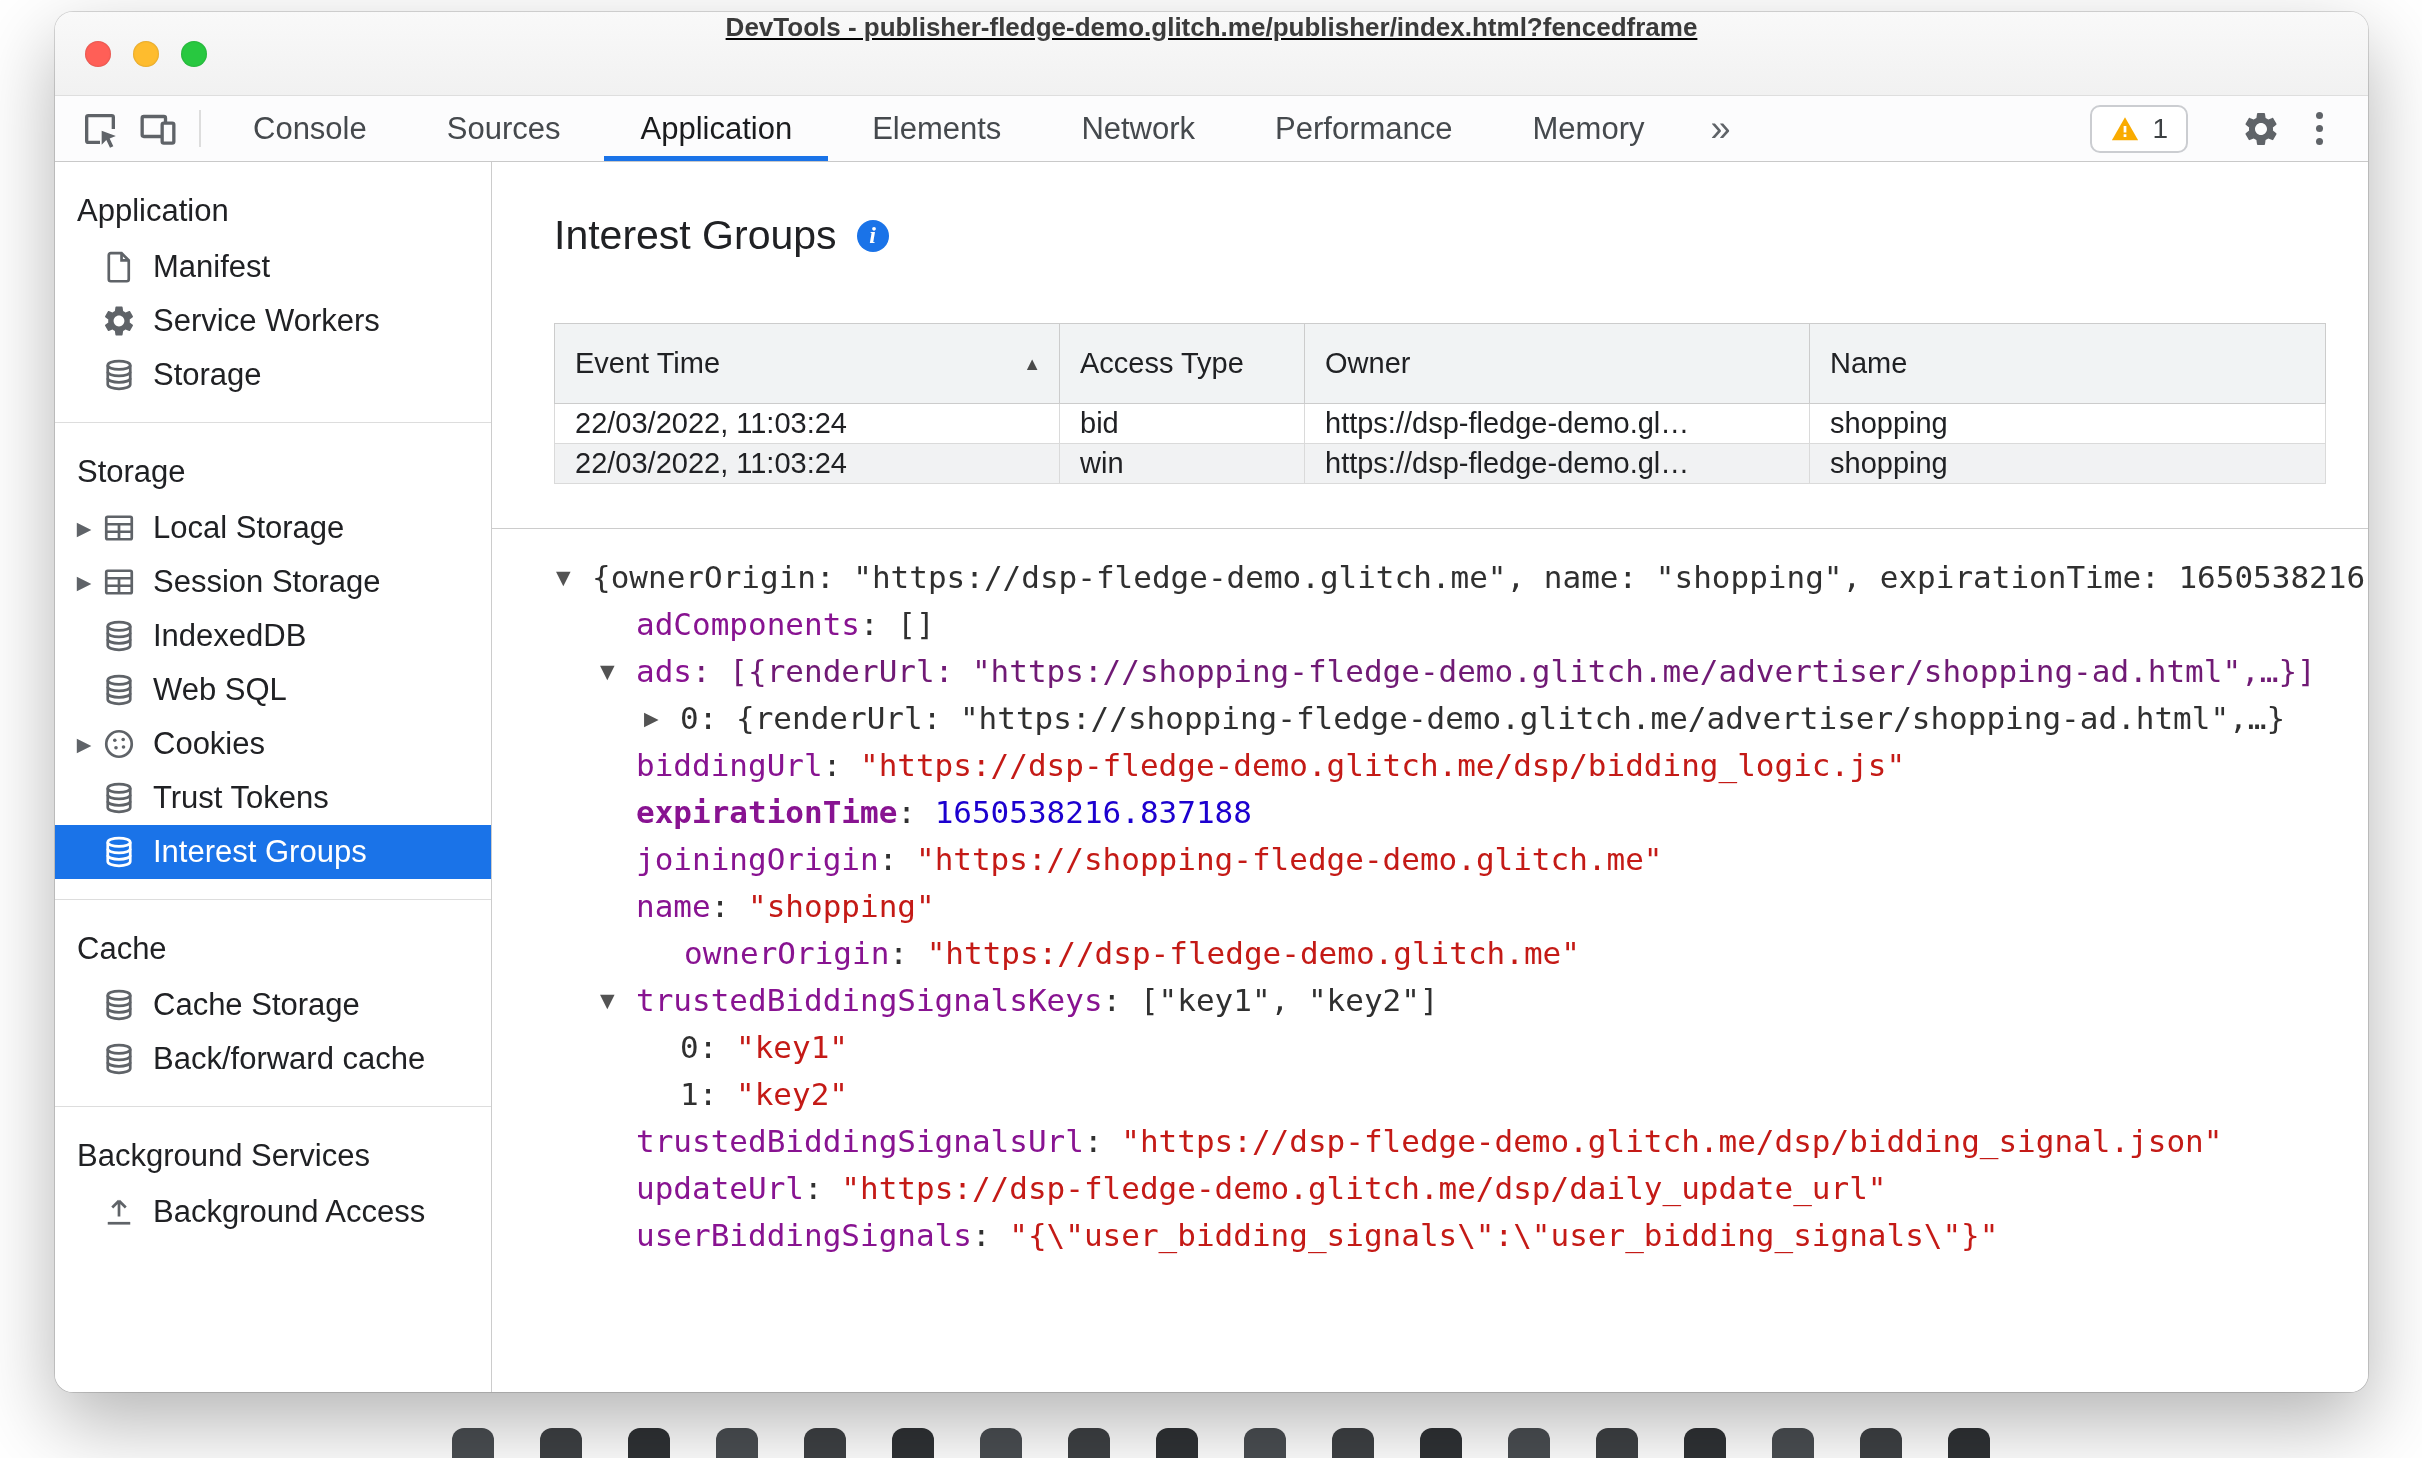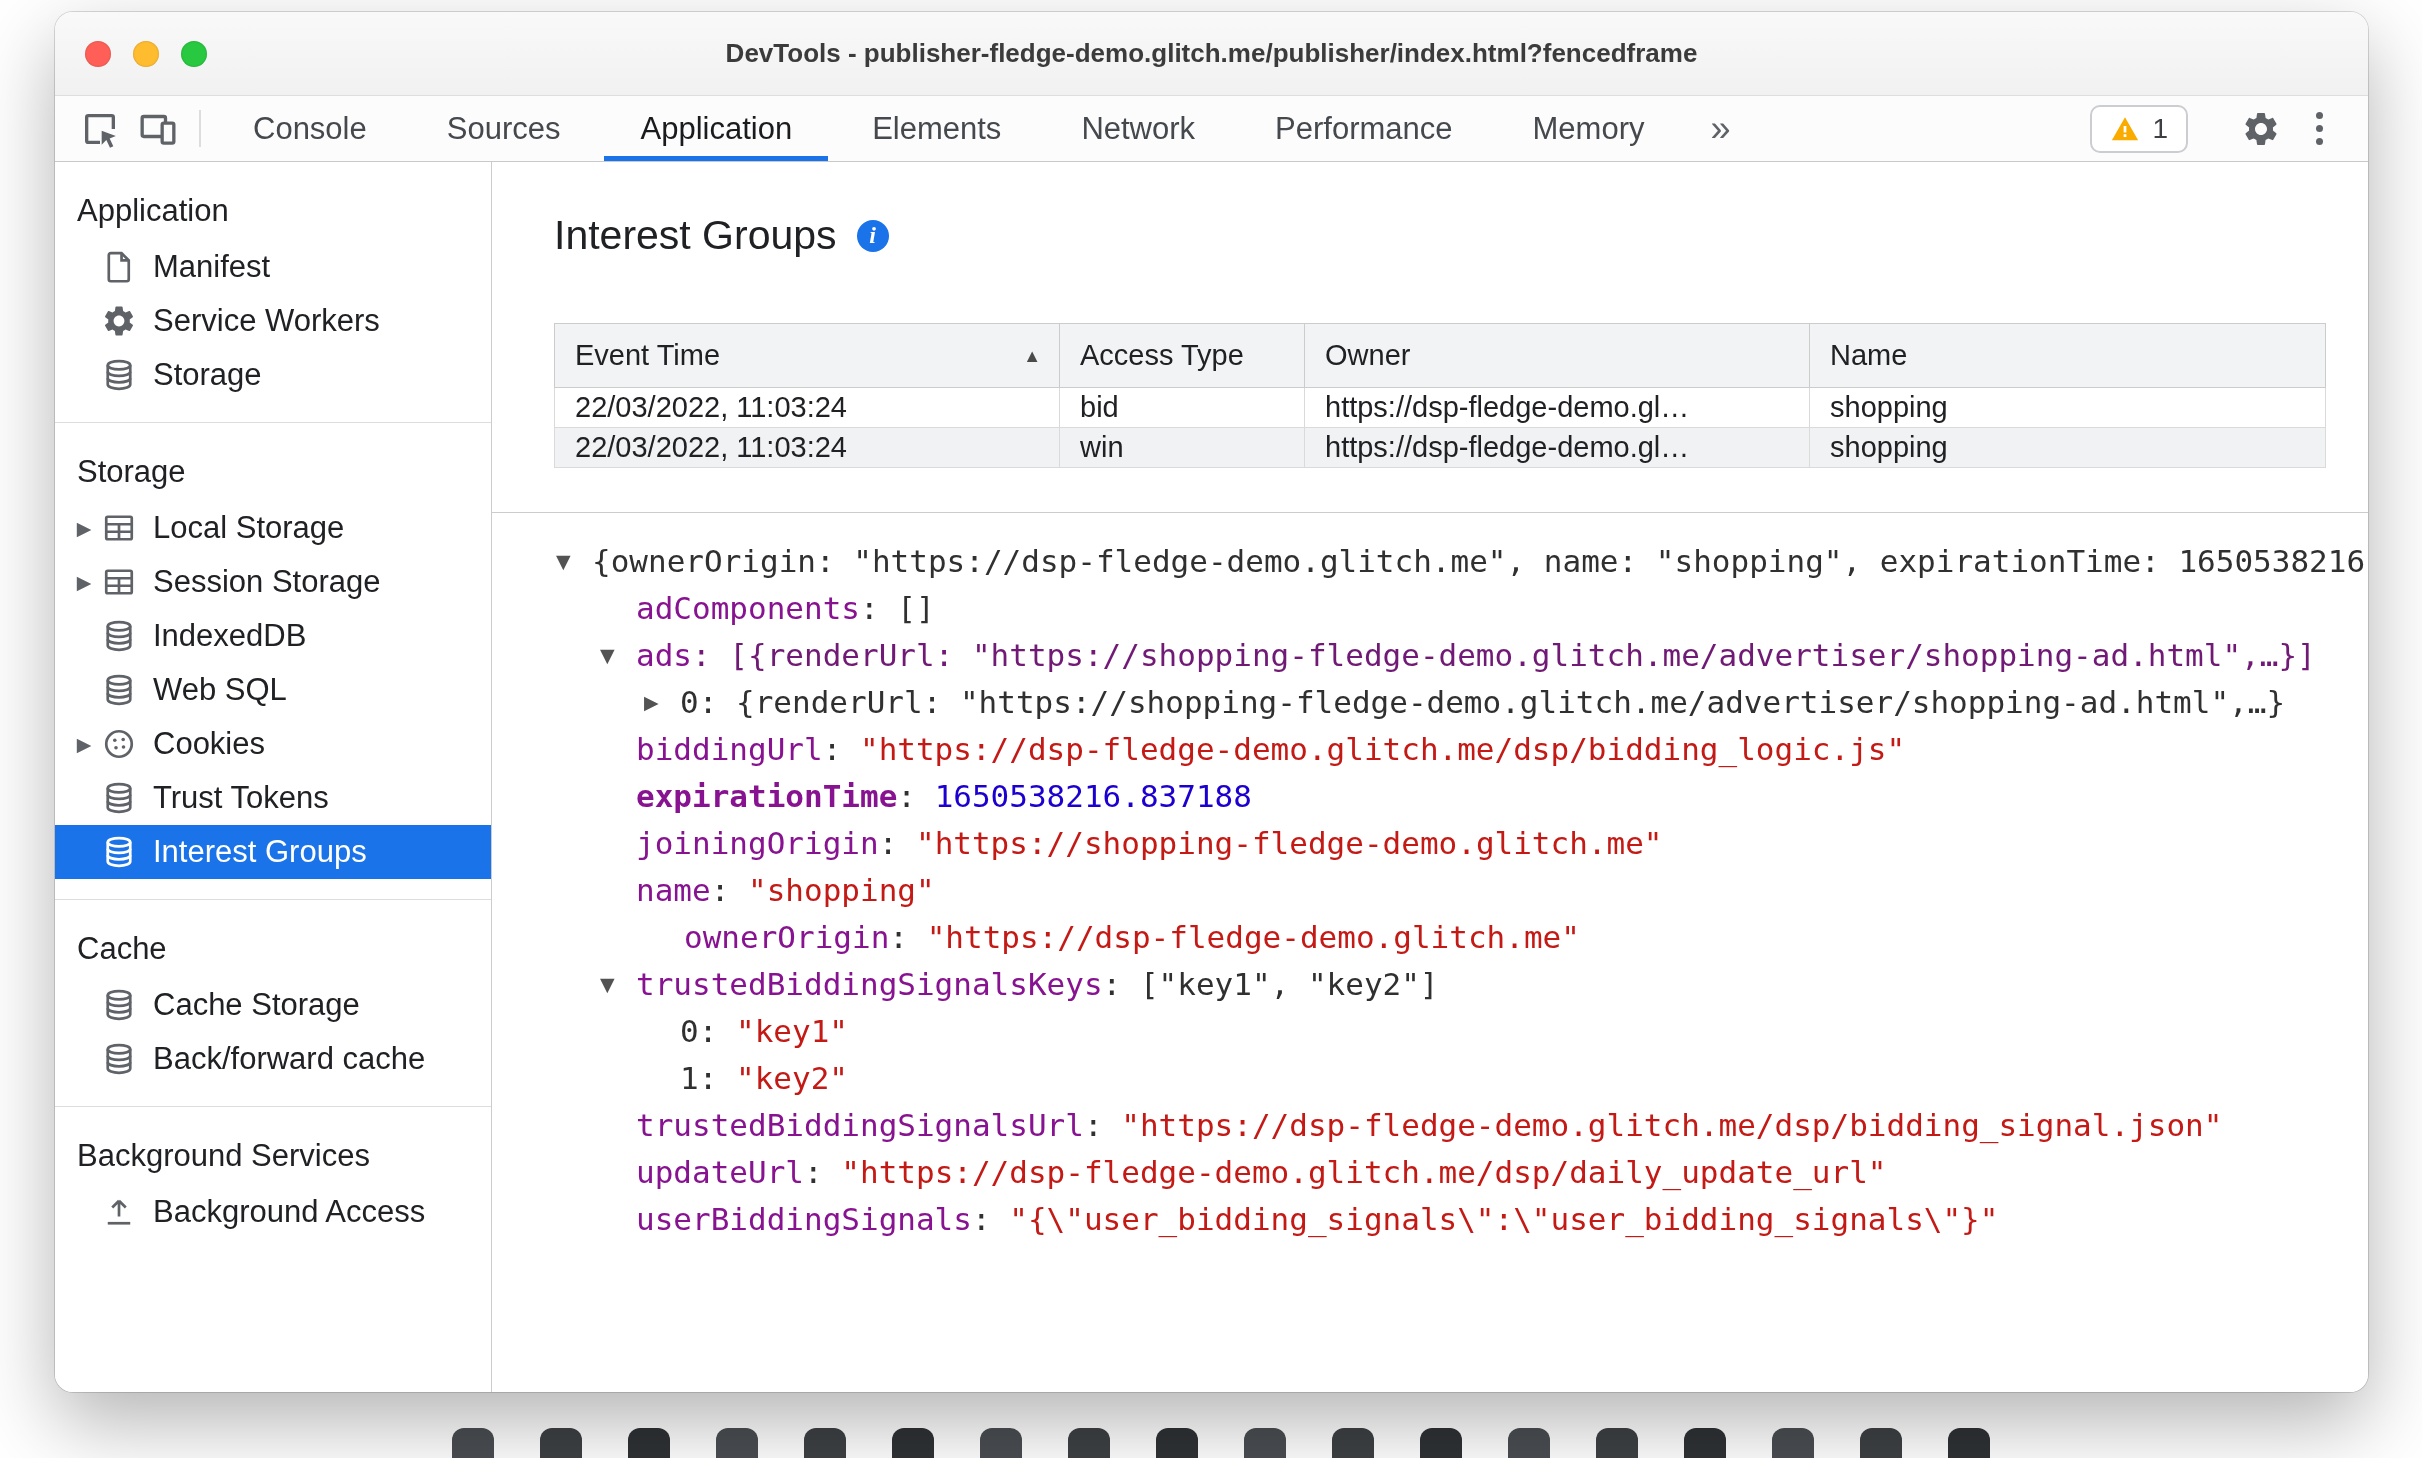--- a/index.html
+++ b/index.html
@@ -18,21 +18,21 @@
     background:#fff; border-radius:18px; overflow:hidden;
     box-shadow:0 0 0 1px rgba(0,0,0,.14), 0 30px 80px rgba(0,0,0,.30);
     display:flex; flex-direction:column;
   }
 
   
   .titlebar{
     height:84px; flex:none; position:relative;
     background:linear-gradient(#f9f9f9,#f1f1f1);
     border-bottom:1px solid #dedede;
-    display:flex; align-items:center; justify-content:center;
+    display:flex; align-items:flex-start; justify-content:center;text-decoration:underline;
   }
   .lights{ position:absolute; left:30px; top:0; height:100%; display:flex; align-items:center; gap:22px; }
   .light{ width:26px; height:26px; border-radius:50%; box-shadow:inset 0 0 2px rgba(0,0,0,.25); }
   .light.red{ background:#ff5f57; } .light.yellow{ background:#febc2e; } .light.green{ background:#28c840; }
   .win-title{ font-size:26px; font-weight:600; color:#3b3b3b; }
 
   
   .toolbar{
     height:66px; flex:none; display:flex; align-items:stretch;
     background:#fcfcfd; border-bottom:1px solid #c9c9c9; padding-left:16px;
@@ -73,21 +73,21 @@
   .main-header{ padding:50px 0 0 62px; flex:none; }
   .page-title{ display:flex; align-items:center; gap:20px; font-size:41px; font-weight:400; color:#202124; }
   .info{ width:32px; height:32px; flex:none; border-radius:50%; background:var(--accent); color:#fff;
          font-family:"Liberation Serif", serif; font-style:italic; font-weight:bold; font-size:24px;
          display:flex; align-items:center; justify-content:center; cursor:pointer; }
 
   .table-wrap{ margin:64px 42px 0 62px; flex:none; }
   table{ width:100%; border-collapse:collapse; font-size:29px; color:#202124; table-layout:fixed; }
   col.c1{ width:505px; } col.c2{ width:245px; } col.c3{ width:505px; }
   th,td{ border:1px solid #ccc; padding:0 20px; text-align:left; overflow:hidden; white-space:nowrap; text-overflow:ellipsis; }
-  th{ height:64px; background:#f1f3f4; font-weight:400; position:relative; cursor:pointer;margin-top:32px; }
+  th{ height:80px; background:#f1f3f4; font-weight:400; position:relative; cursor:pointer;margin-top:32px; }
   td{ height:40px; border-color:#dadada; }
   tbody tr:nth-child(even){ background:#f1f2f3; }
   .sort{ position:absolute; right:18px; top:50%; transform:translateY(-50%); font-size:18px; color:#4a4a4a; }
 
   .divider{ margin-top:44px; border-top:1px solid #ccc; flex:none; }
 
   
   .tree{ flex:1; padding:24px 0 0 64px; font-family:"DejaVu Sans Mono", monospace; font-size:31px; overflow:hidden; }
   .tree-line{ height:47px; display:flex; align-items:center; white-space:pre; overflow:hidden; flex-wrap:nowrap; }
   .tree-exp{ width:36px; flex:none; font-family:"DejaVu Sans", sans-serif; font-size:19px; color:#535353; cursor:pointer; }

